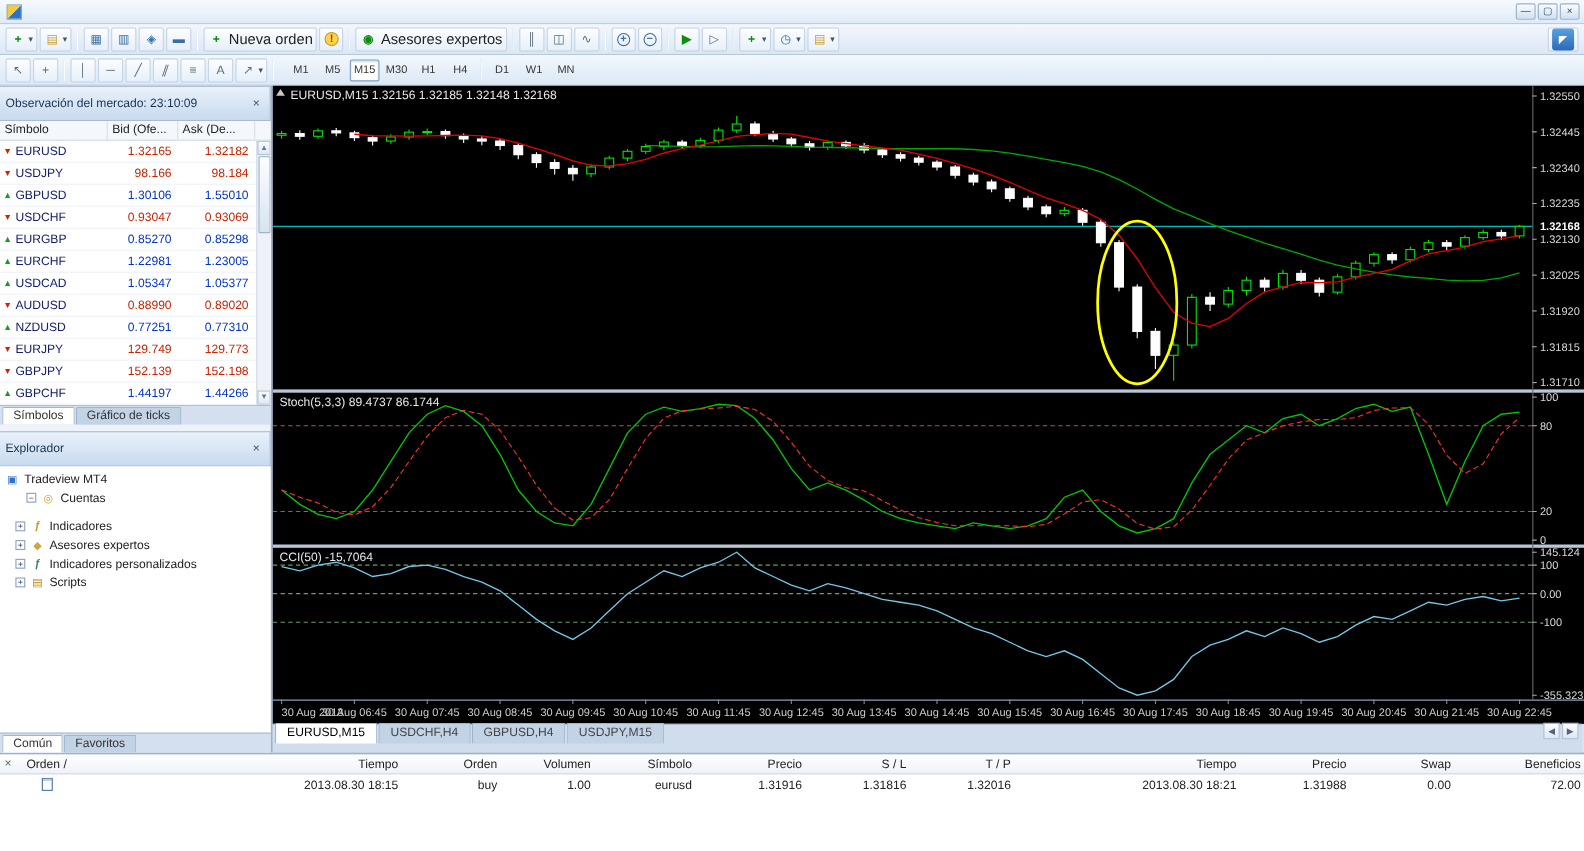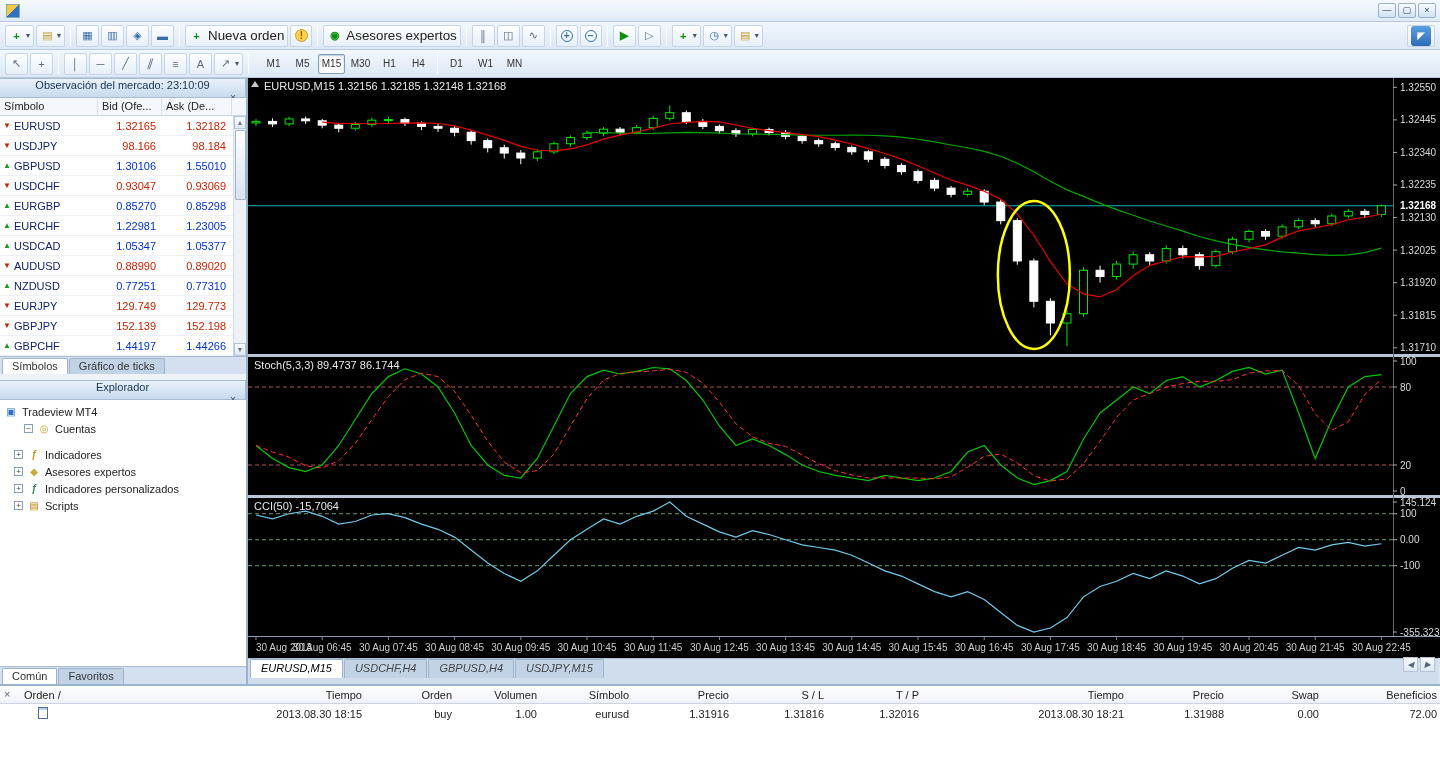--- a/index.html
+++ b/index.html
@@ -42,22 +42,22 @@
   .tf { width:27px; height:20px; margin:0 1px; text-align:center; font-size:10px; color:#333;
     border:1px solid transparent; background:transparent; border-radius:2px;
     font-family:"Liberation Sans",sans-serif; }
   .tf.active { border:1px solid #7f9db9; background:#fff; box-shadow:inset 0 1px 2px #b8c8da; }
 
   
   .content { height:606px; display:flex; }
   .leftcol { width:248px; border-right:2px solid #9ab2cc; display:flex; flex-direction:column; background:#eef3fa; }
   .chartcol { width:1190px; display:flex; flex-direction:column; background:#cfdded; }
 
-  .phead { height:20px; display:flex; align-items:center; padding:0 5px;
-    background:linear-gradient(#e9f1fb,#c8daee); border:1px solid #aabccf; border-left:none; color:#17324f;flex-direction:column; }
+  .phead { height:32px; display:flex; align-items:center; padding:0 5px;
+    background:linear-gradient(#e9f1fb,#c8daee); border:1px solid #aabccf; border-left:none; color:#17324f; }
   .phead .x { margin-left:auto; color:#456; font-size:11px; width:14px; text-align:center; }
 
   
   .mwhead { height:18px; display:flex; background:#f4f7fb; border-bottom:1px solid #c9d5e3; color:#222; }
   .mwhead span { padding:2px 4px; border-right:1px solid #d7e0ec; }
   .mwrows { height:240px; position:relative; background:#fff; overflow:hidden; }
   .mwrow { display:flex; align-items:center; height:20px; border-bottom:1px solid #eef2f7; }
   .mwarr { width:14px; text-align:center; font-size:8px; }
   .mwrow.down .mwarr { color:#cc2200; } .mwrow.up .mwarr { color:#1a9a1a; }
   .mwsym { width:84px; color:#14206e; }
@@ -87,21 +87,21 @@
     line-height:7px; text-align:center; color:#345; margin-right:4px; flex:none; }
   .tico { width:14px; height:13px; display:inline-flex; align-items:center; justify-content:center;
     margin-right:4px; font-size:10px; flex:none; }
   .root-icon { color:#2d72c8; } .accounts-icon { color:#c8981f; }
   .indicators-icon { color:#c8981f; font-style:italic; font-weight:bold; }
   .experts-icon { color:#caa83a; } .custom-indicators-icon { color:#2e8b57; font-style:italic; font-weight:bold; }
   .scripts-icon { color:#b8860b; }
 
   
   #chart-svg { display:block; background:#000; }
-  .ctabs { height:18px; display:flex; align-items:flex-start; background:#cfdded; border-top:1px solid #aabccf; padding:0 2px; position:relative;font-style:italic; }
+  .ctabs { height:18px; display:flex; align-items:flex-end; background:#cfdded; border-top:1px solid #aabccf; padding:0 2px; position:relative; }
   .ctab { height:19px; padding:2px 10px; margin-right:1px; border:1px solid #9fb4cc; border-bottom:none;
     border-radius:2px 2px 0 0; background:#c3d3e6; color:#444; }
   .ctab.active { background:#fff; color:#000; }
   .ctab-scroll { position:absolute; right:3px; bottom:4px; display:flex; gap:2px; }
   .ctab-scroll span { width:15px; height:15px; font-size:8px; line-height:14px; text-align:center;
     color:#567; background:linear-gradient(#fbfdff,#dde8f4); border:1px solid #b4c4d6; }
 
   
   .terminal { height:90px; background:#fff; border-top:2px solid #9ab2cc; display:flex; flex-direction:column; }
   .thead { height:18px; display:flex; align-items:center; background:linear-gradient(#ffffff,#eef2f8);

